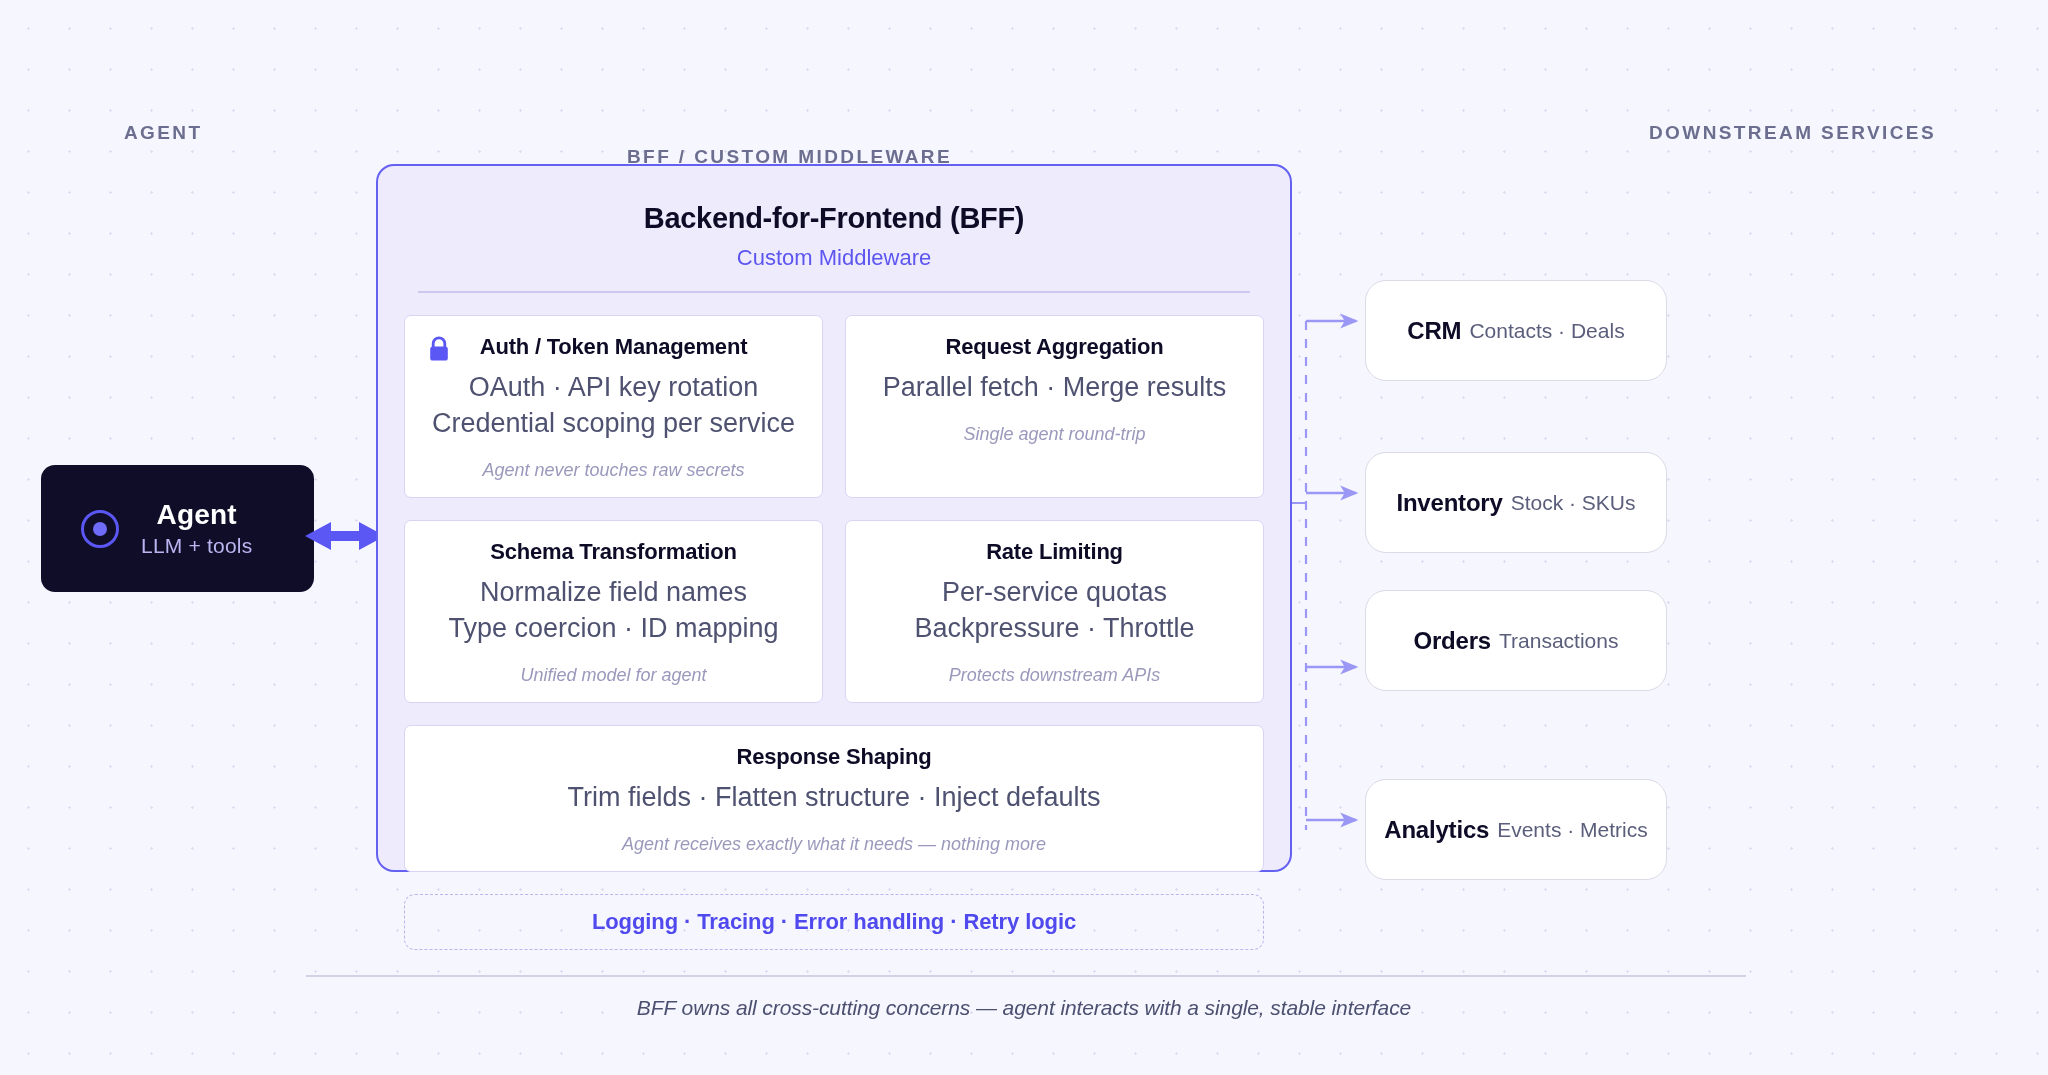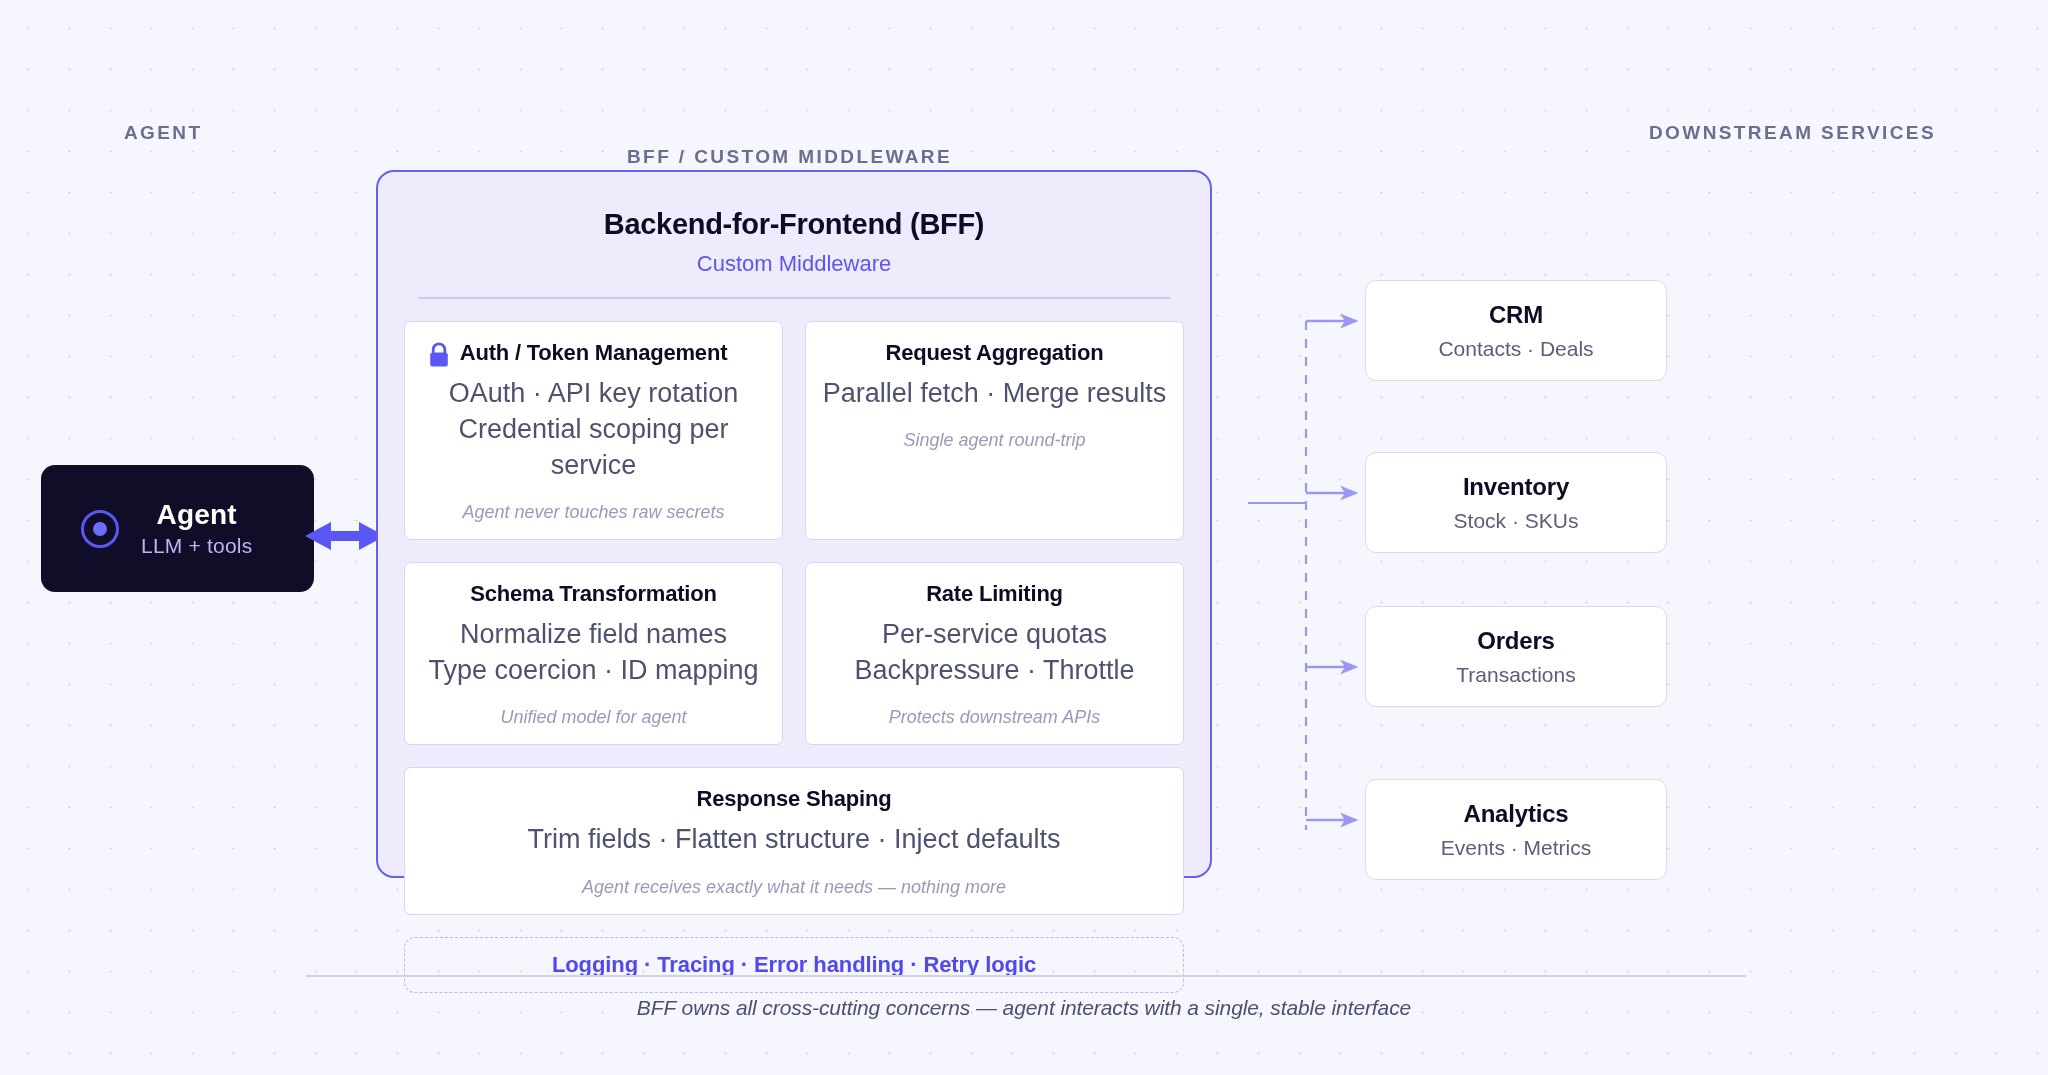--- a/index.html
+++ b/index.html
@@ -69,22 +69,22 @@
   
   #agent-link {
     position: absolute;
     left: 305px; top: 515px;
     width: 80px; height: 42px;
   }
 
   
   #bff-panel {
     position: absolute;
-    left: 376px; top: 170px;
-    width: 836px; height: 708px;
+    left: 376px; top: 164px;
+    width: 916px; height: 708px;
     background: #eeebfd;
     border: 2.6px solid #6360f2;
     border-radius: 18px;
     padding: 26px 26px 22px;
   }
   #bff-title {
     text-align: center;
     font-size: 29px; font-weight: 700;
     color: #0d0b26;
     letter-spacing: -0.3px;
@@ -142,30 +142,30 @@
     letter-spacing: -0.1px;
   }
 
   
   .svc {
     position: absolute;
     left: 1365px;
     width: 302px; height: 101px;
     background: #ffffff;
     border: 1.6px solid #dcdae6;
-    border-radius: 11px;
-    display: flex; flex-direction: column;
+    border-radius: 21px;
+    display: flex; flex-direction: row;
     align-items: center; justify-content: center;
     gap: 8px;
   }
   .svc-title { font-size: 24px; font-weight: 700; color: #0d0b26; letter-spacing: -0.2px; }
   .svc-sub   { font-size: 21px; color: #5a5e7b; }
   #svc-0 { top: 280px; }
   #svc-1 { top: 452px; }
-  #svc-2 { top: 606px; }
+  #svc-2 { top: 590px; }
   #svc-3 { top: 779px; }
 
   
   #connectors {
     position: absolute; left: 0; top: 0;
     width: 2048px; height: 1075px;
     pointer-events: none;
   }
 
   

